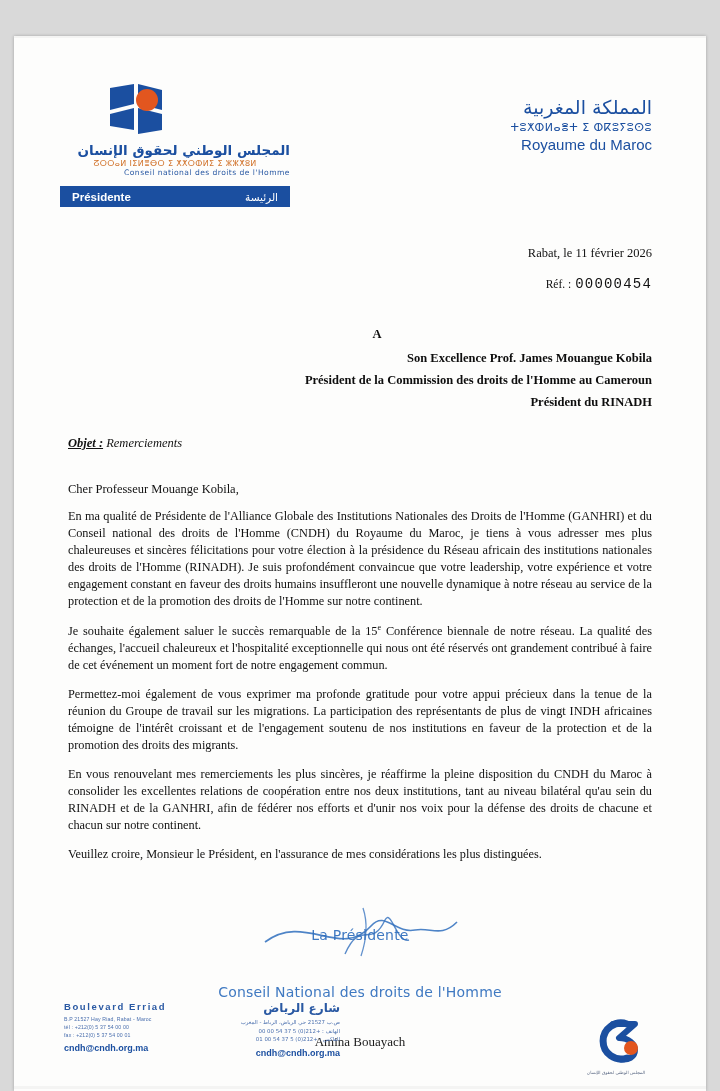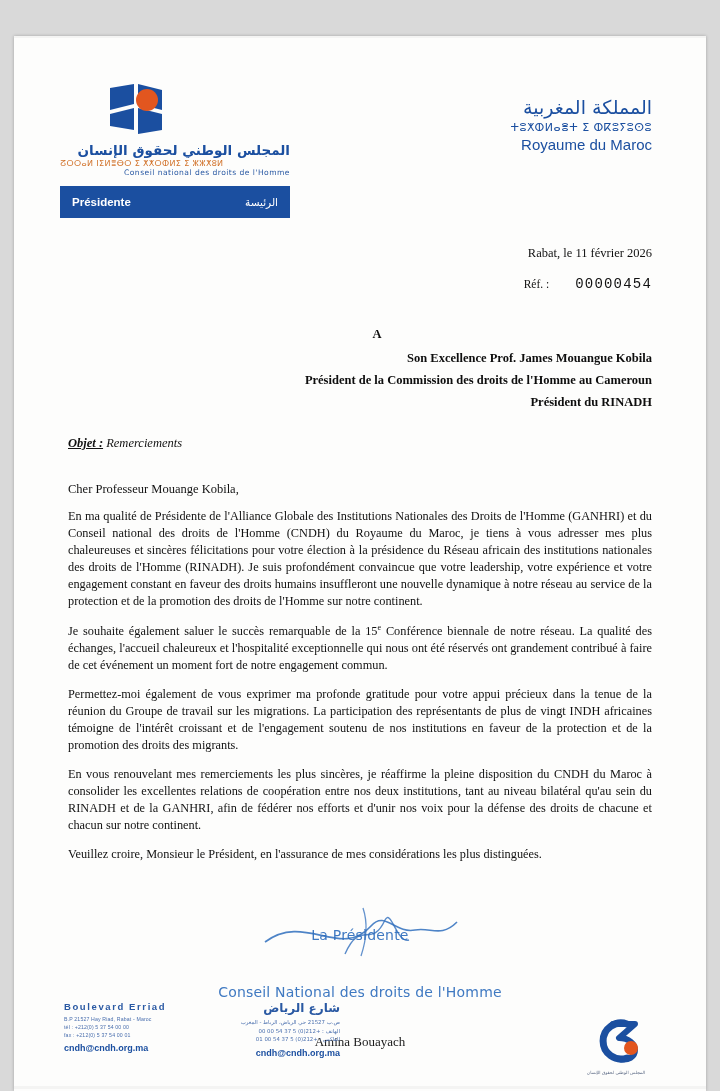--- a/index.html
+++ b/index.html
@@ -45,38 +45,38 @@
   .org-ar {
     text-align: right;
     color: #1b4fa0;
     font-size: 13.5px;
     font-weight: bold;
     letter-spacing: 0.5px;
     line-height: 1.2;
     font-family: "DejaVu Sans", sans-serif;
   }
   .org-tif {
-    text-align: left;
+    text-align: center;
     color: #d1722a;
     font-size: 8px;
     letter-spacing: 0.4px;
     font-family: "DejaVu Sans", sans-serif;
     margin-top: 1px;
   }
   .org-fr {
     text-align: right;
     color: #2a59a3;
     font-size: 7.6px;
     letter-spacing: 0.45px;
     font-family: "DejaVu Sans", sans-serif;
     margin-top: 0px;
   }
   .title-bar {
     margin-top: 9px;
-    height: 32px;
+    height: 21px;
     background: #1b4fa0;
     display: flex;
     align-items: center;
     justify-content: space-between;
     padding: 0 12px;
     box-sizing: border-box;
   }
   .title-bar .fr {
     color: #ffffff;
     font-size: 11.5px;
@@ -123,21 +123,21 @@
     color: #111;
   }
   .ref-line {
     position: absolute;
     right: 54px;
     top: 240px;
     font-size: 12.5px;
     color: #111;
     display: flex;
     align-items: baseline;
-    gap: 26px;
+    gap: 4px;
   }
   .ref-line .ref-label { font-size: 11.5px; }
   .ref-line .ref-value {
     font-family: "Liberation Mono", monospace;
     font-size: 14px;
     letter-spacing: 1.2px;
   }
 
   
   .addressee {

